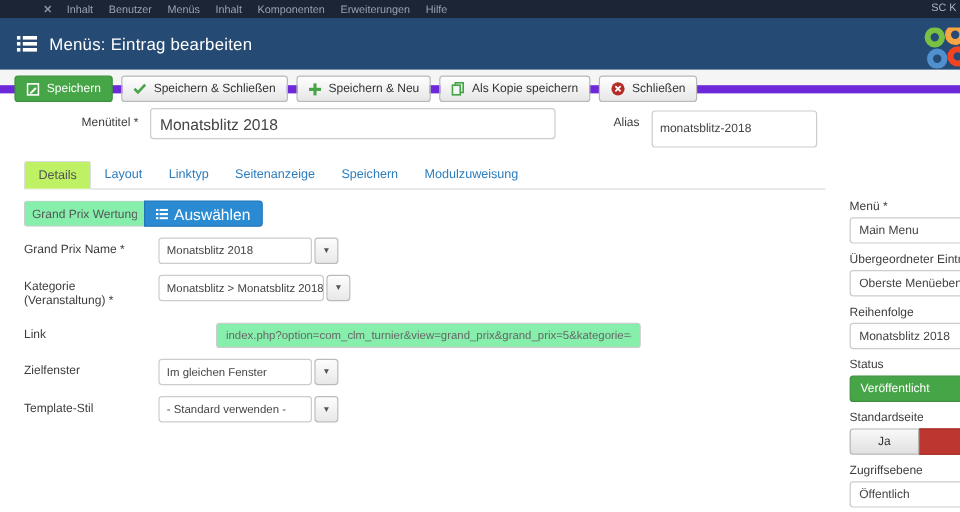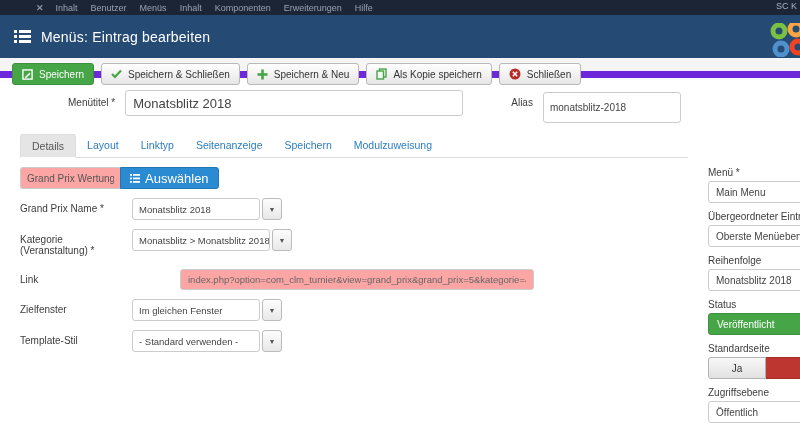--- a/index.html
+++ b/index.html
@@ -34,28 +34,28 @@
   .flabel { font-size:10px; color:#3c3c3c; }
   .title-row .flabel { padding-top:7px;margin-left:48px; }
   .input { border:1px solid #ccc; border-radius:3px; font-family:inherit; color:#444; background:#fff; }
   .menutitle-input { width:338px; height:26px; font-size:13px; padding:2px 7px; margin-left:10px; }
   .alias-label { margin-left:16px; }
   .alias-input { width:138px; height:31px; font-size:10px; padding:1px 6px; margin-left:10px; margin-top:2px; }
 
   
   .tabs { margin-top:11px; width:668px; border-bottom:1px solid #ddd; display:flex; height:24px; }
   .tab { font-size:10.5px; padding:5px 11px 4px; color:var(--link_blue,#2d7dbe); cursor:pointer; }
-  .tab.active { color:#555; background:#e5e5e5; border:1px solid #ddd; border-bottom:1px solid #fff;
+  .tab.active { color:#555; background:#bef264; border:1px solid #ddd; border-bottom:1px solid #fff;
     border-radius:3px 3px 0 0; margin-bottom:-1px; }
 
   
   .form-wrap { position:relative; margin-top:9px; }
   .frow { display:flex; margin-bottom:9px; }
   .frow .flabel { width:112px; padding-top:5px; }
-  .ro-input { background:#fca5a5; color:#555; }
+  .ro-input { background:#86efac; color:#555; }
   .menutype-input { width:100px; height:22px; font-size:10px; padding:1px 6px;
     border-radius:3px 0 0 3px; border-right:none; }
   .btn-primary { display:inline-flex; align-items:center; height:22px; padding:0 9px;
     background:var(--primary_blue,#2a8bd2); color:#fff; font-size:13px; border:1px solid #2077b8;
     border-radius:0 3px 3px 0; cursor:pointer; }
   .btn-primary .bicon { margin-right:5px; }
 
   .sel { display:flex; cursor:pointer; }
   .sel-text { border:1px solid #ccc; border-radius:3px; background:#fff; height:22px;
     font-size:9.5px; color:#444; padding:5px 6px 0; white-space:nowrap; overflow:hidden; }

